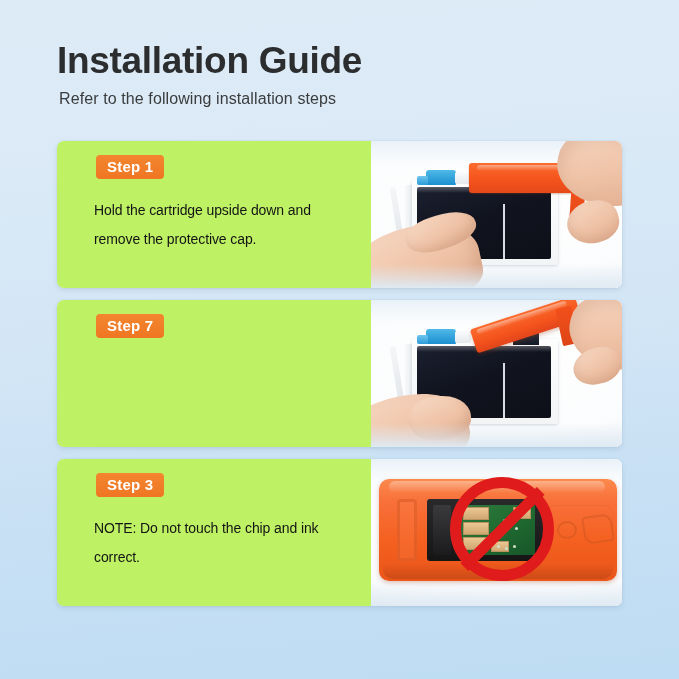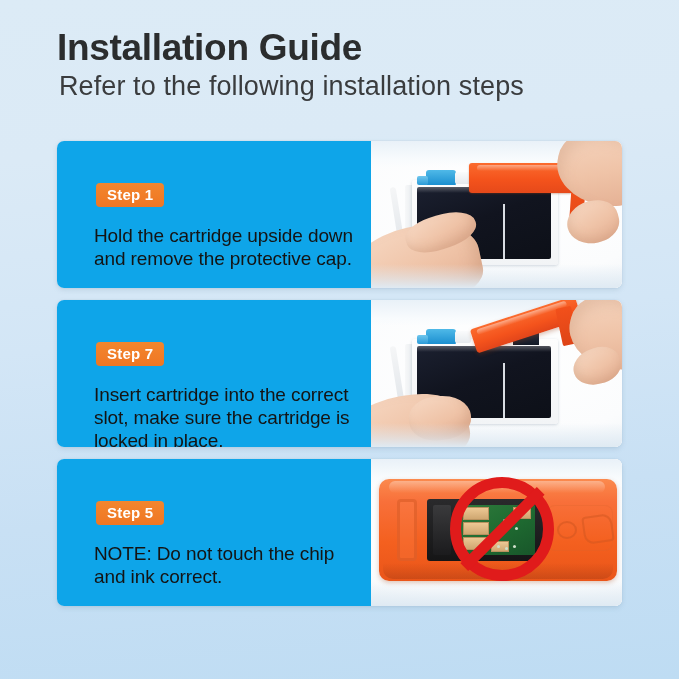--- a/index.html
+++ b/index.html
@@ -5,52 +5,52 @@
   html,body{margin:0;padding:0;}
   body{
     width:679px;height:679px;overflow:hidden;
     font-family:"Liberation Sans", sans-serif;
     background:linear-gradient(175deg,#dcebf6 0%,#dbeaf6 22%,#d3e6f6 48%,#c8e0f4 72%,#bedcf3 100%);
     position:relative;
   }
   .page{position:absolute;inset:0;}
 
   
-  .header{position:absolute;left:57px;top:27px;width:560px;}
+  .header{position:absolute;left:57px;top:40px;width:560px;}
   .title{
     font-size:37px;font-weight:bold;color:#2b2d2e;
     letter-spacing:-0.3px;line-height:42px;margin:0;
   }
   .subtitle{
-    font-size:27px;font-weight:normal;color:#3a3c3e;
+    font-size:16px;font-weight:normal;color:#3a3c3e;
     line-height:26px;margin:4px 0 0 2px;letter-spacing:0.1px;
   }
 
   
   .cards{position:absolute;left:57px;top:141px;width:565px;}
   .card{
     position:relative;display:flex;width:565px;height:147px;
     background:#ffffff;border-radius:7px;overflow:hidden;
     box-shadow:0 2px 5px rgba(110,140,165,0.22), 0 0 1px rgba(110,140,165,0.35);
     margin-bottom:12px;
   }
   .card:last-child{margin-bottom:0;}
   .card-text{
-    width:314px;box-sizing:border-box;padding:42px 18px 0 39px;
-    background:#0ea5e9;position:relative;z-index:2;
+    width:314px;box-sizing:border-box;padding:14px 18px 0 39px;
+    background:#bef264;position:relative;z-index:2;
   }
   .badge{
     display:inline-block;background:linear-gradient(180deg,#f3862e 0%,#ef7623 100%);
     color:#ffffff;font-size:15px;font-weight:bold;
     padding:3px 11px 4px 11px;border-radius:4px;letter-spacing:0.2px;
     line-height:17px;
   }
   .desc{
-    margin:17px 0 0 -2px;font-size:19px;color:#141414;
-    line-height:23px;letter-spacing:-0.1px;max-width:260px;
+    margin:17px 0 0 -2px;font-size:14px;color:#141414;
+    line-height:29px;letter-spacing:-0.1px;max-width:260px;
   }
 
   
   .photo{
     position:relative;width:251px;height:147px;overflow:hidden;
     background:#fdfdfd;
   }
 
   
   .photo .bg{
@@ -313,21 +313,20 @@
         <div class="hand h1-thumb"></div>
         <div class="hand h1-left"></div>
         <div class="hand h1-finger"></div>
         <div class="bg-bot"></div>
       </div>
     </div>
 
     <div class="card">
       <div class="card-text">
         <div class="badge">Step 7</div>
-        <p class="desc">Insert cartridge into the correct slot, make sure the cartridge is locked in place.</p>
       </div>
       <div class="photo">
         <div class="bg"></div>
         <div class="bg-top"></div>
         <div class="cart-wrap">
           <div class="cart-stick"></div>
           <div class="cart-side"></div>
           <div class="cart-body"></div>
           <div class="cart-dark"></div>
           <div class="cart-seam"></div>
@@ -340,21 +339,21 @@
         <div class="hand h2-right"></div>
         <div class="hand h2-thumb"></div>
         <div class="hand h2-left"></div>
         <div class="hand h2-finger"></div>
         <div class="bg-bot"></div>
       </div>
     </div>
 
     <div class="card">
       <div class="card-text">
-        <div class="badge">Step 5</div>
+        <div class="badge">Step 3</div>
         <p class="desc">NOTE: Do not touch the chip and ink correct.</p>
       </div>
       <div class="photo">
         <div class="bg"></div>
         <div class="bg-top"></div>
         <div class="oc-body"></div>
         <div class="oc-top-hl"></div>
         <div class="oc-grip"></div>
         <div class="oc-slot"></div>
         <div class="oc-slot-inner"></div>

